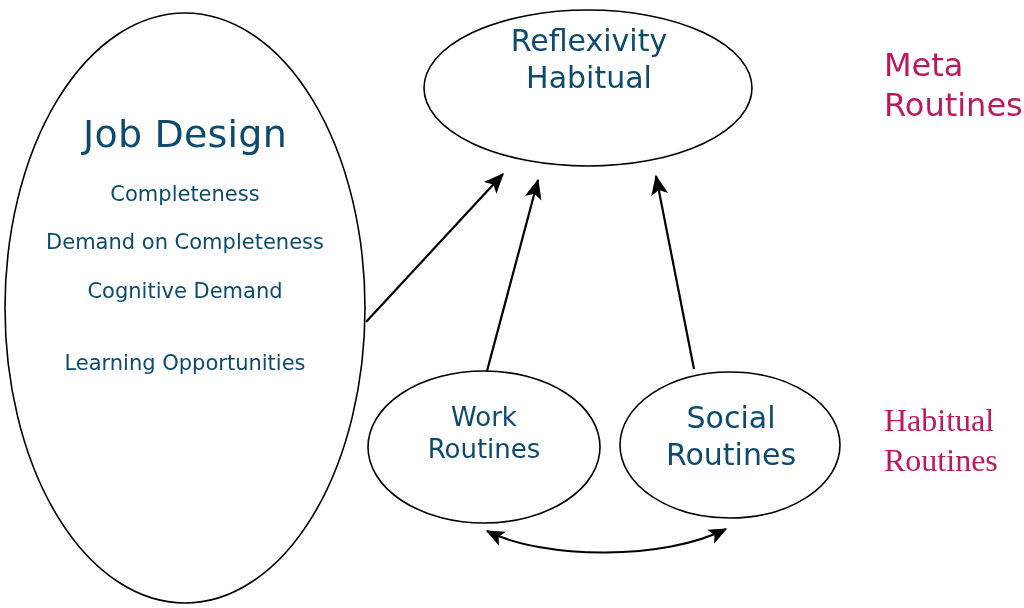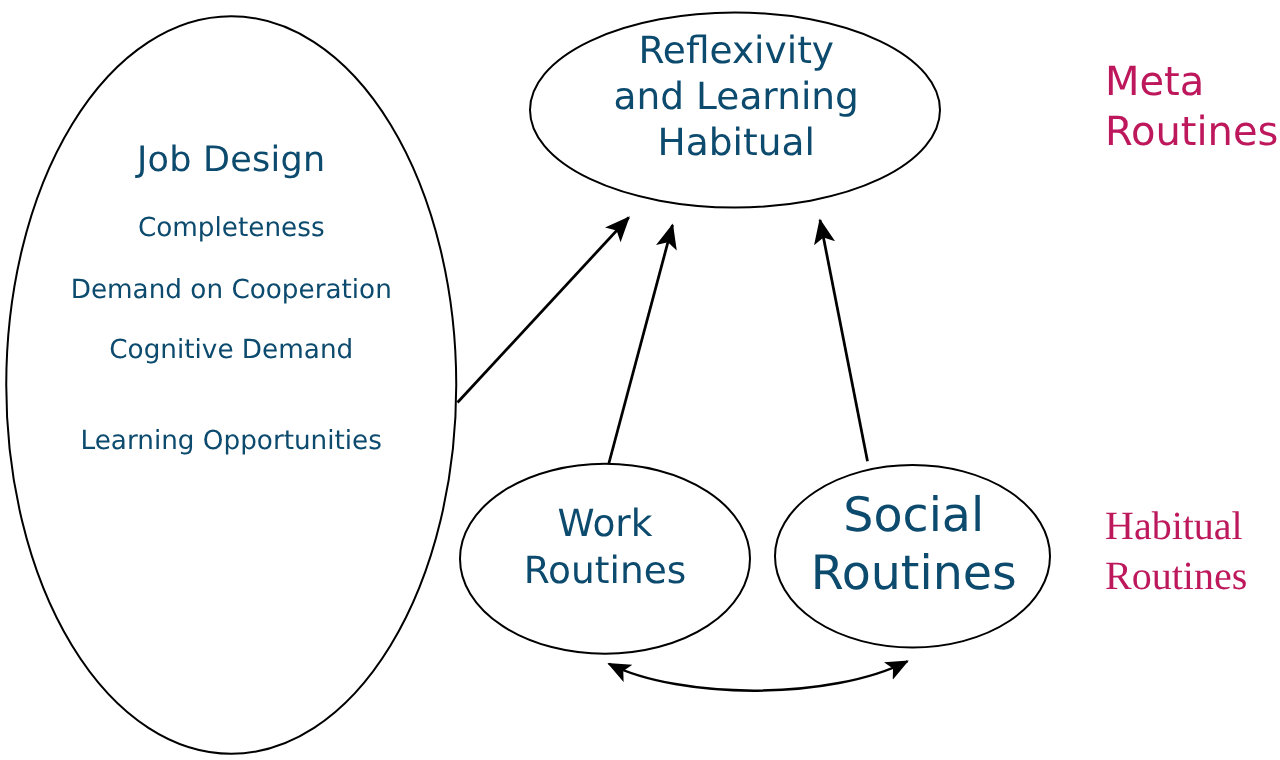--- a/index.html
+++ b/index.html
@@ -47,21 +47,21 @@
     white-space: nowrap;
     font-family: "DejaVu Sans", sans-serif;
   }
   
   #job-design-block {
     left: 5px;
     top: 112px;
     width: 360px;
   }
   #job-design-title {
-    font-size: 28px;
+    font-size: 38px;
     letter-spacing: 0.2px;
     margin-bottom: 26px;
   }
   .job-attr {
     font-size: 21px;
     margin-bottom: 24px;
   }
   .job-attr:last-child { margin-bottom: 0; margin-top: 48px; }
 
   
@@ -70,29 +70,29 @@
     top: 22px;
     width: 330px;
     font-size: 30px;
     line-height: 1.24;
   }
   
   #work-routines-label {
     left: 368px;
     top: 402px;
     width: 232px;
-    font-size: 30px;
+    font-size: 26px;
     line-height: 1.22;
   }
   
   #social-routines-label {
     left: 620px;
-    top: 389px;
+    top: 400px;
     width: 222px;
-    font-size: 38px;
+    font-size: 30px;
     line-height: 1.22;
   }
   
   .side-label {
     position: absolute;
     text-align: left;
     color: #be185d;
     font-size: 32px;
     line-height: 1.25;
     white-space: nowrap;
@@ -133,28 +133,27 @@
     <line class="edge-line" x1="487" y1="371" x2="538" y2="180" marker-end="url(#arrowhead)"></line>
 
     <line class="edge-line" x1="694" y1="369" x2="656" y2="176" marker-end="url(#arrowhead)"></line>
 
     <path class="edge-curve" d="M 487,531 C 545,560 665,560 726,529" marker-end="url(#arrowhead)" marker-start="url(#arrowhead-start)"></path>
   </svg>
 
   <div class="node-text" id="job-design-block">
     <div id="job-design-title">Job Design</div>
     <div class="job-attr">Completeness</div>
-    <div class="job-attr">Demand on Cooperation</div>
+    <div class="job-attr">Demand on Completeness</div>
     <div class="job-attr">Cognitive Demand</div>
     <div class="job-attr">Learning Opportunities</div>
   </div>
 
   <div class="node-text" id="reflexivity-label">
     <div>Reflexivity</div>
-    <div>and Learning</div>
     <div>Habitual</div>
   </div>
 
   <div class="node-text" id="work-routines-label">
     <div>Work</div>
     <div>Routines</div>
   </div>
 
   <div class="node-text" id="social-routines-label">
     <div>Social</div>

